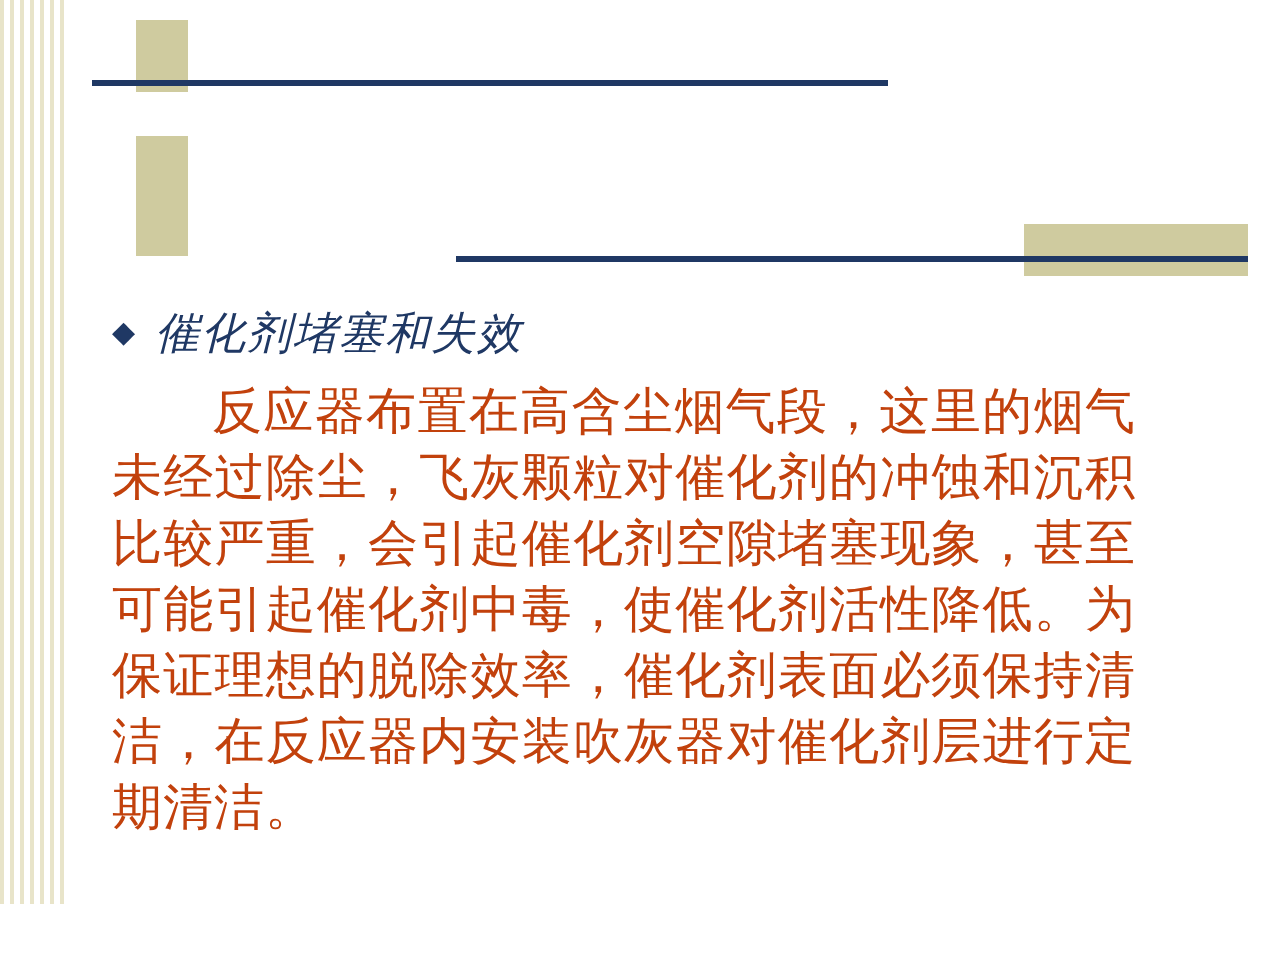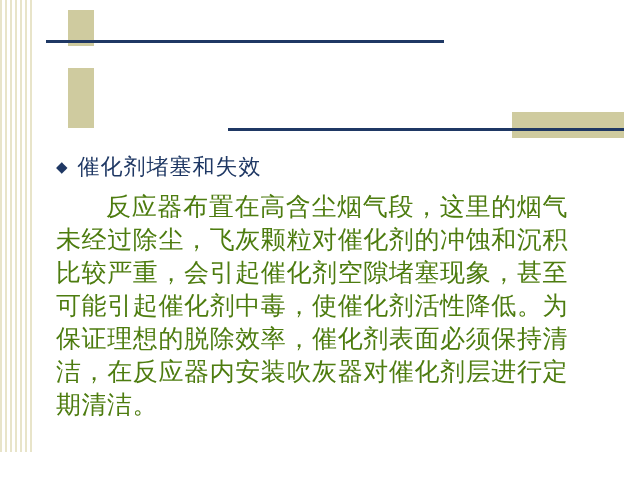--- a/index.html
+++ b/index.html
@@ -105,23 +105,24 @@
     color: #1f3864;
     font-size: 15px;
     line-height: 30px;
     flex: 0 0 auto;
   }
   .bullet-text {
     color: #1f3864;
     font-size: 22px;
     line-height: 30px;
     letter-spacing: 1px;
+    font-style: italic;
   }
   .body-para {
-    color: #4d7c0f;
+    color: #c2410c;
     font-size: 25px;
     line-height: 33px;
     text-align: justify;
     text-indent: 2.0em;
     letter-spacing: 0.5px;
     margin: 0;
     padding-right: 8px;
   }
 </style>
 </head>

